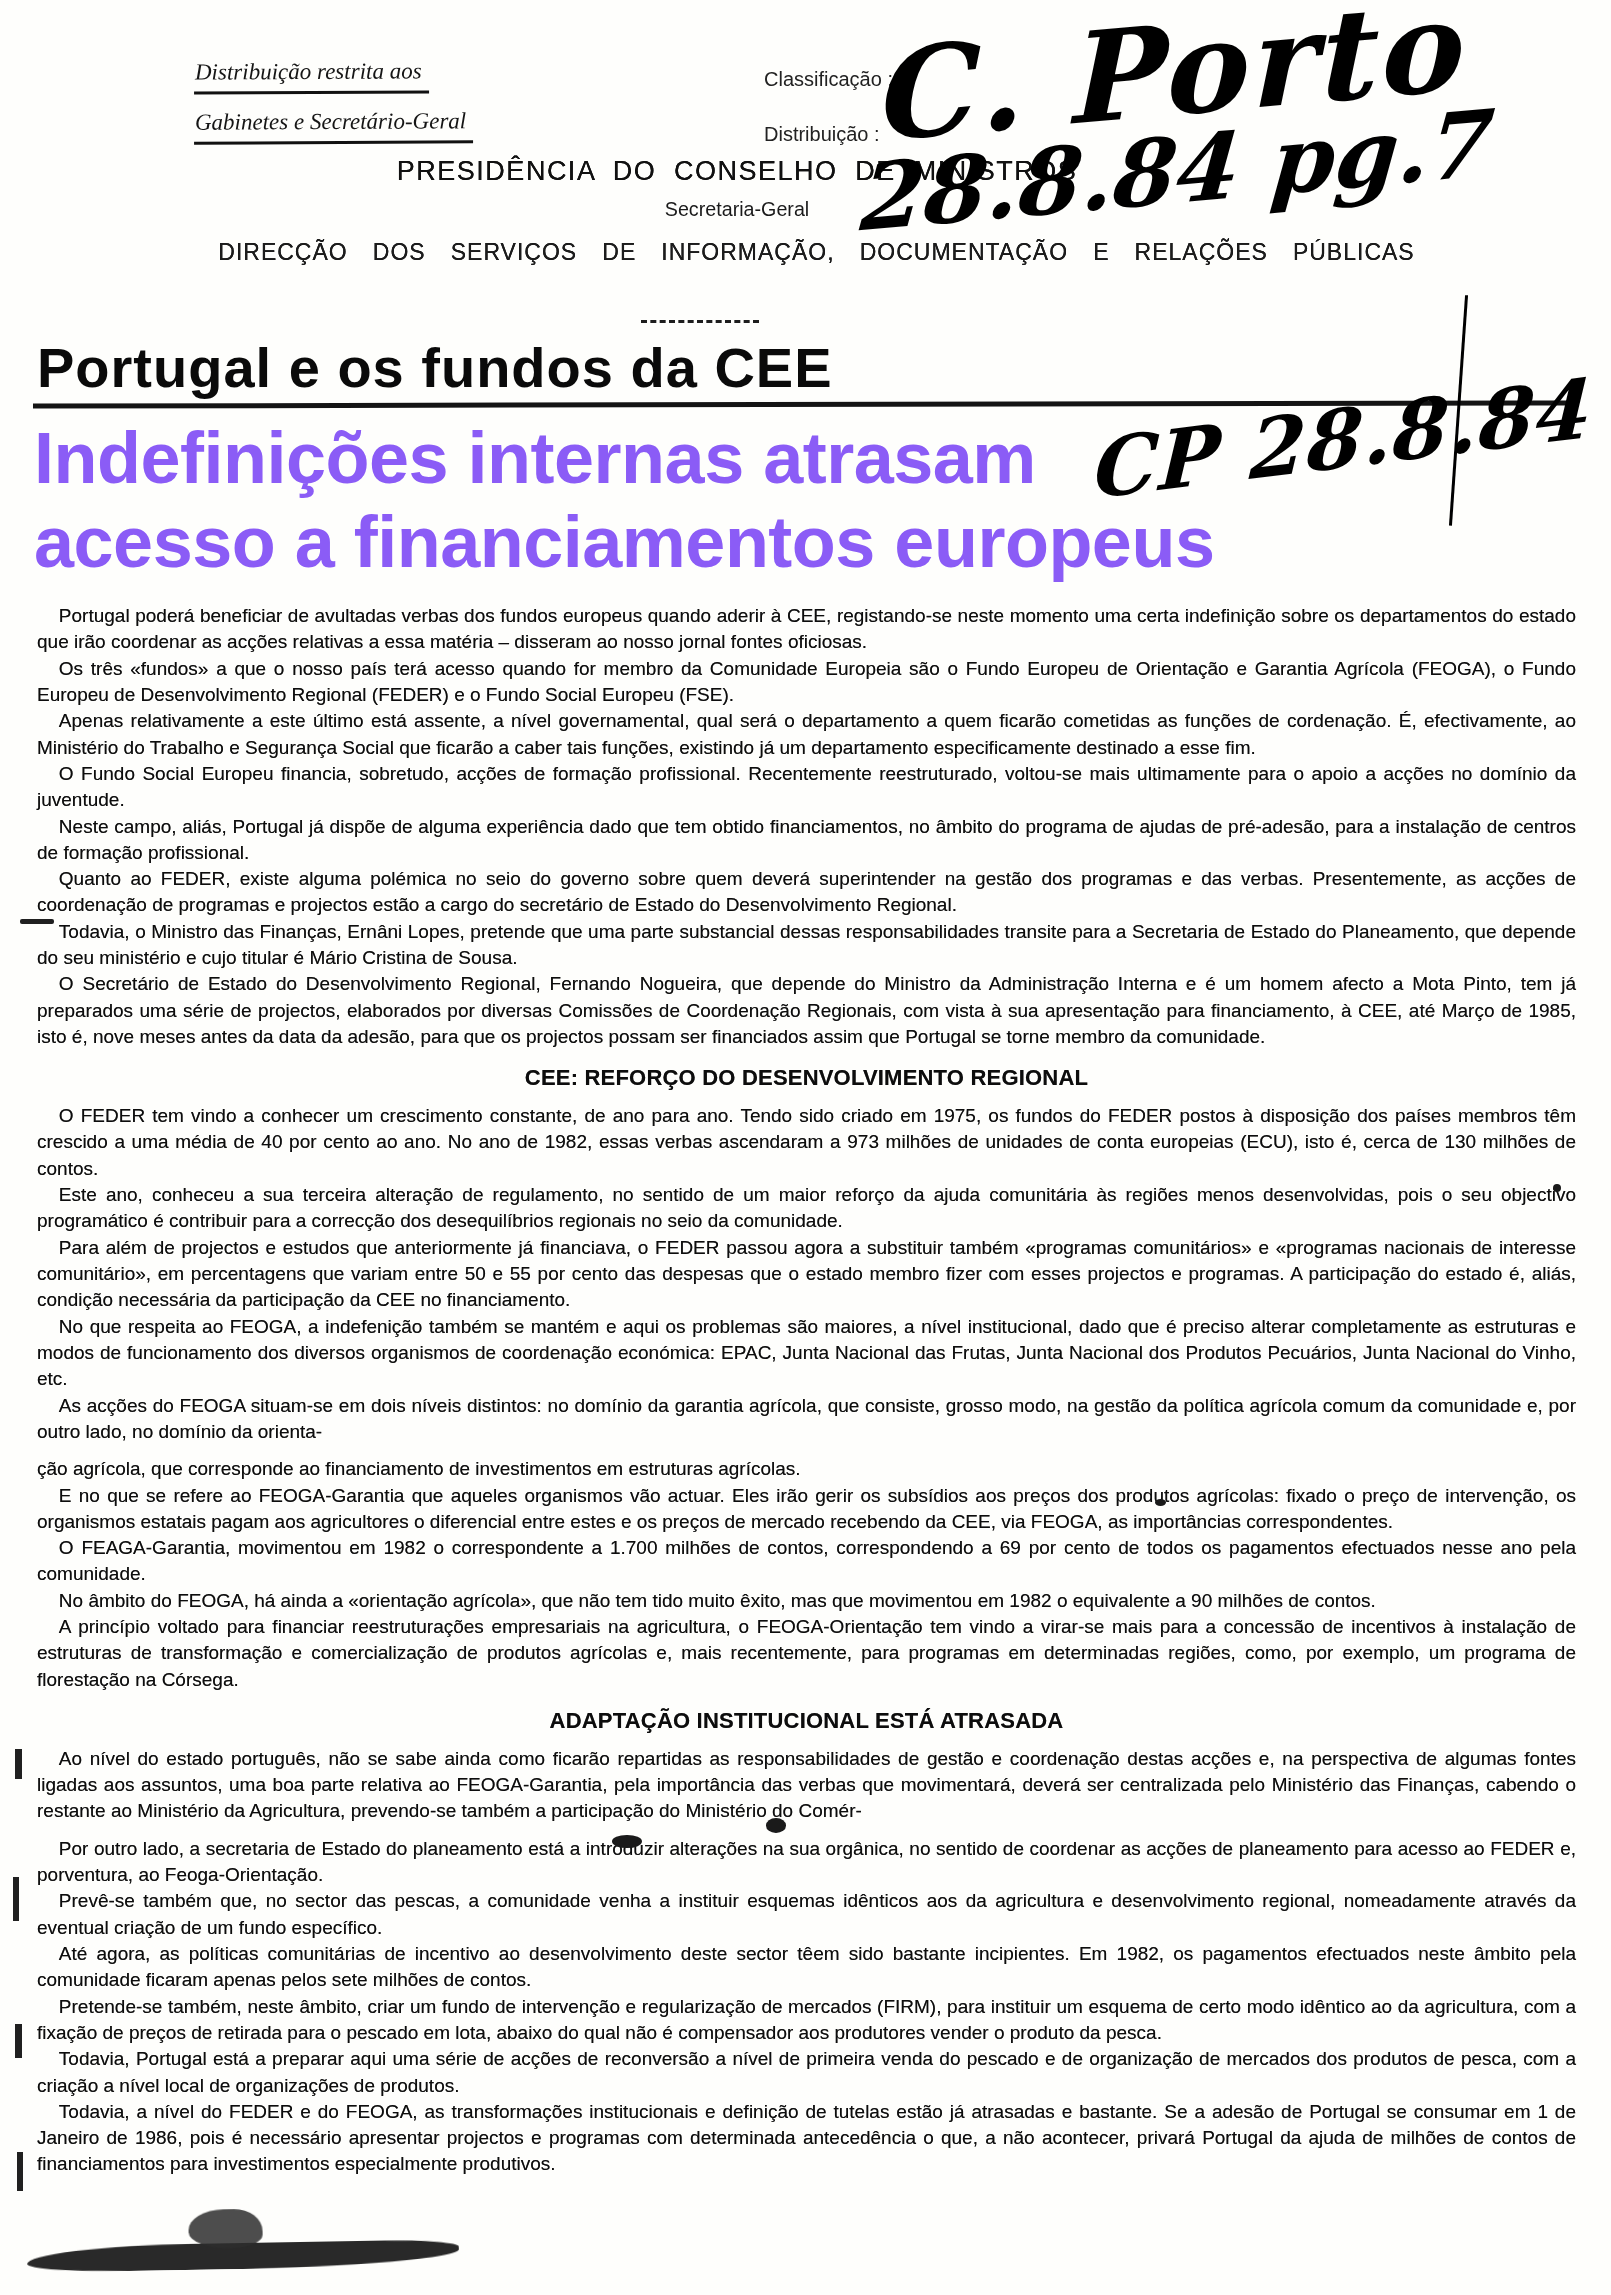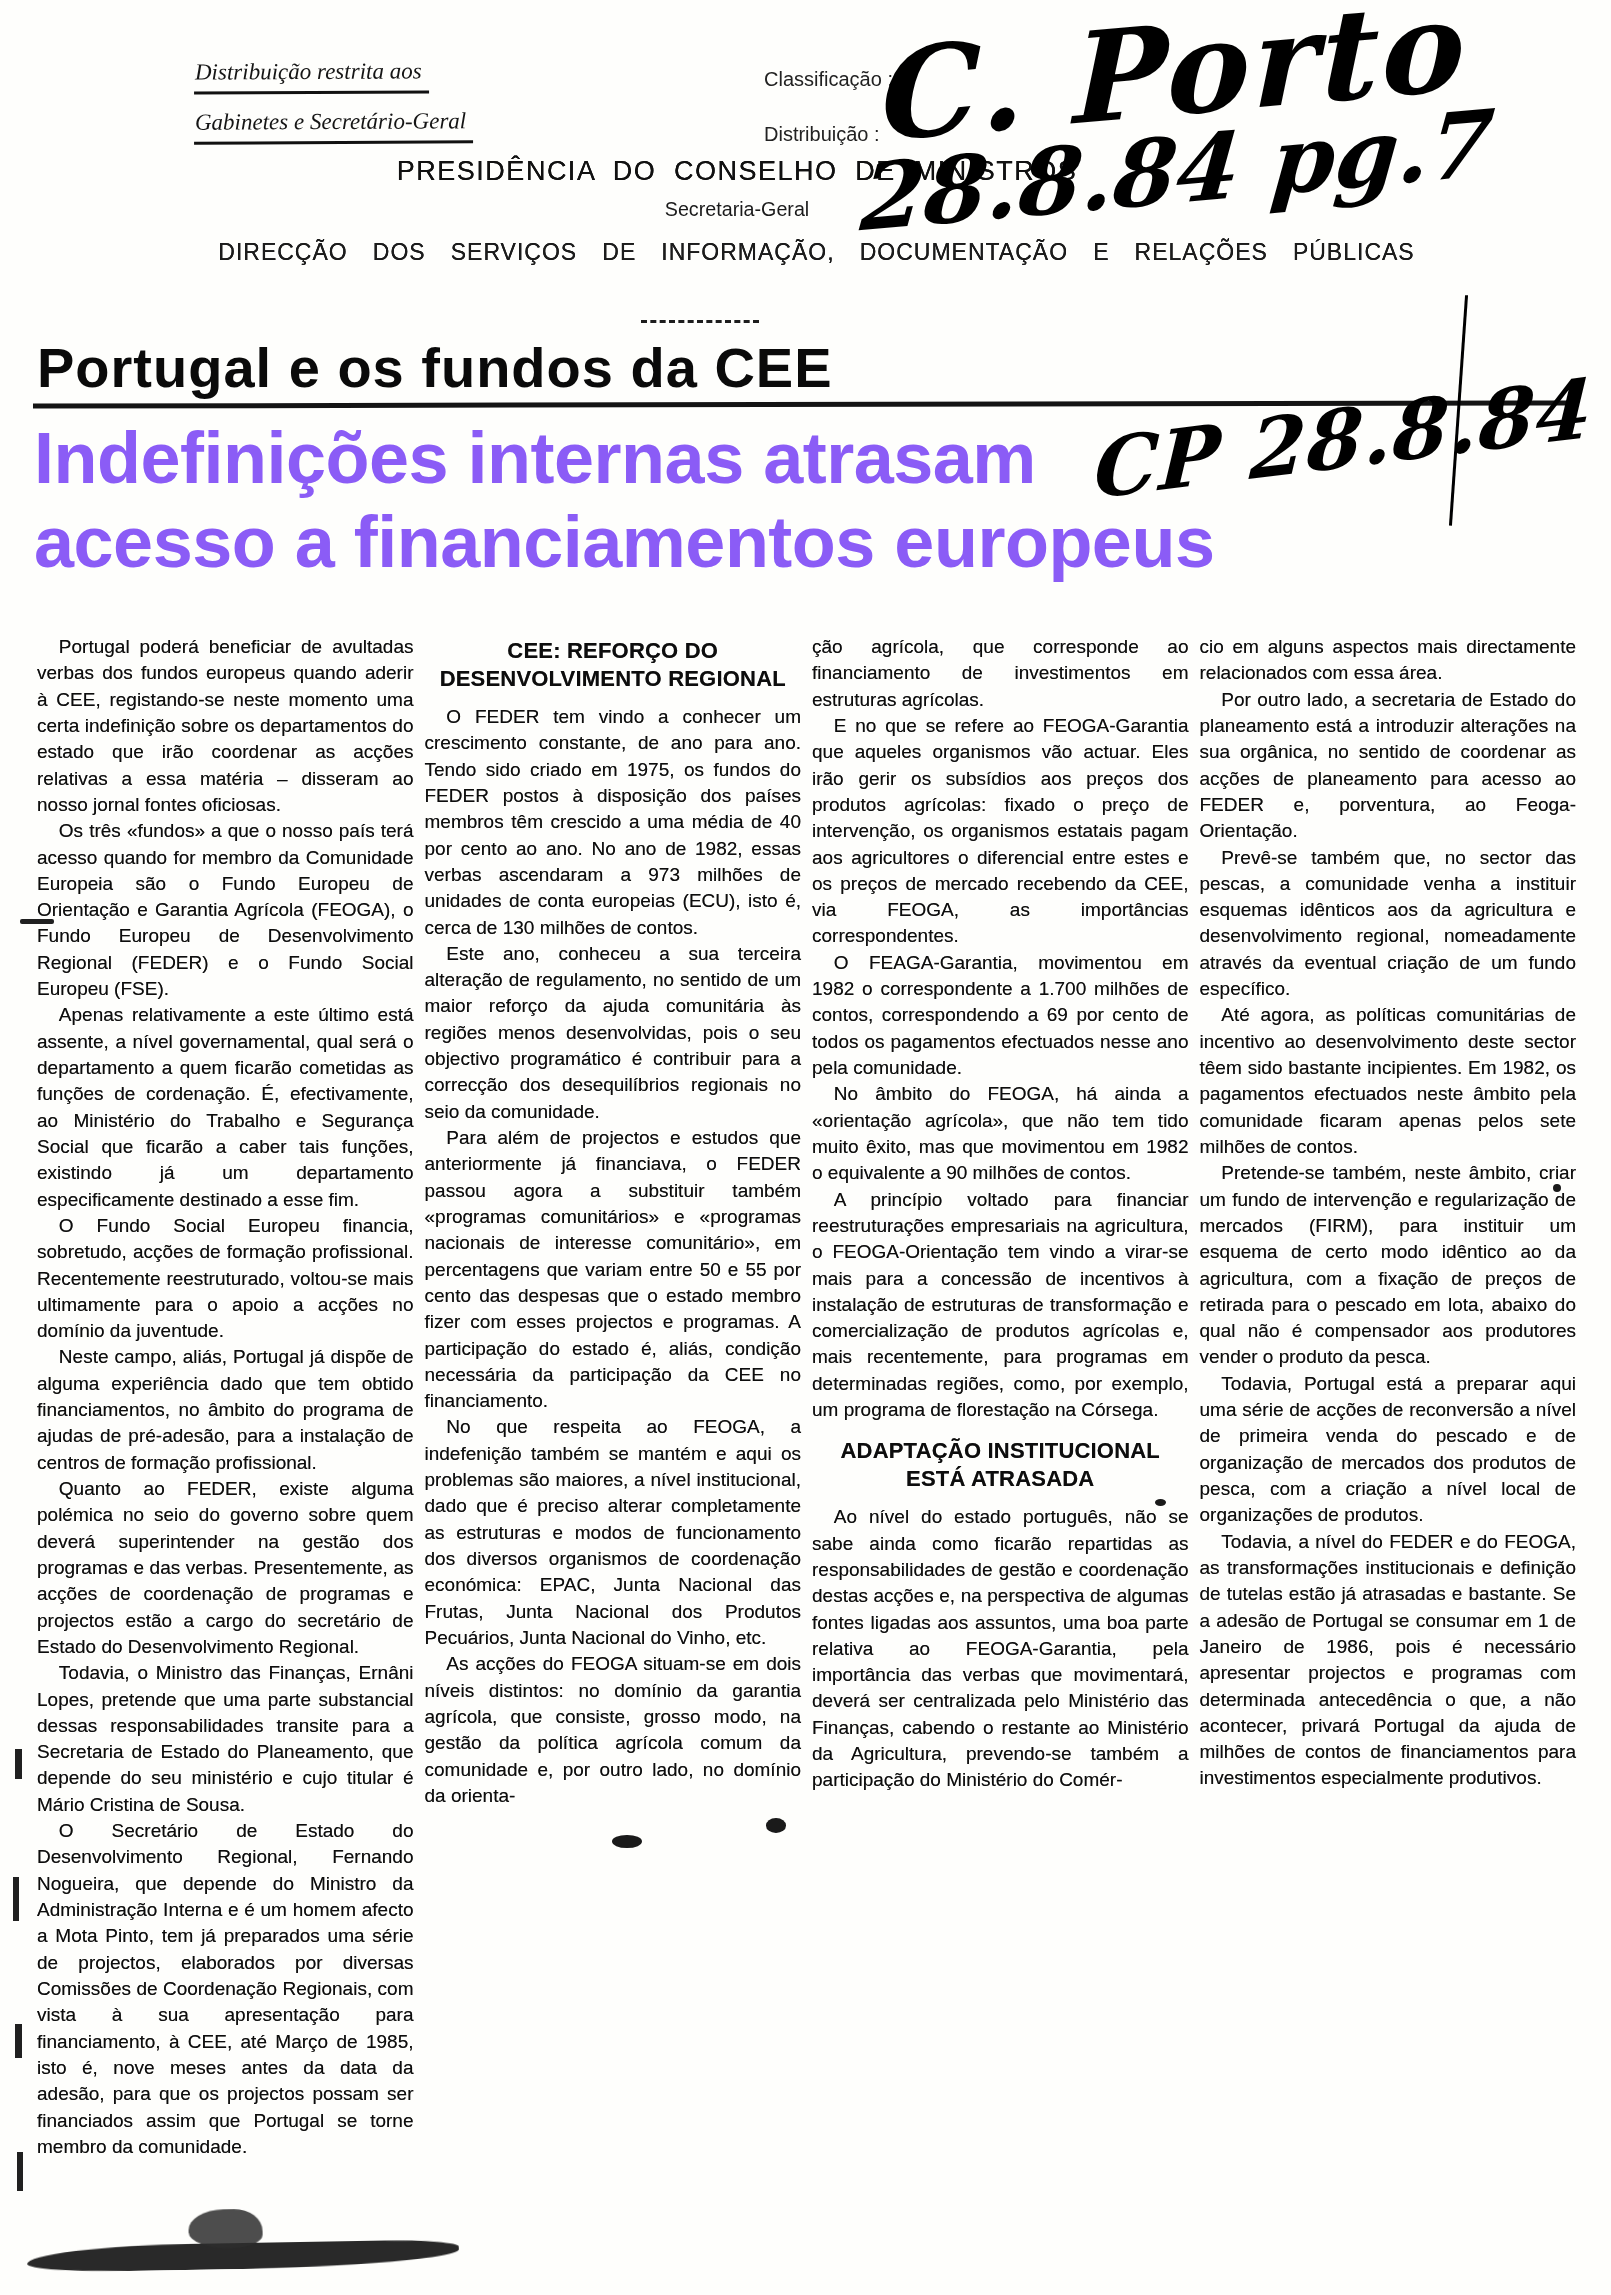--- a/index.html
+++ b/index.html
@@ -51,22 +51,22 @@
     letter-spacing:1px; color:#0a0a0a;
   }
   .kicker-rule { position:absolute; left:33px; top:402px; width:1534px; height:5.4px; background:#141414; transform:rotate(-0.12deg); }
   .headline {
     position:absolute; left:34px; top:416px; width:1543px;
     font-size:72px; font-weight:bold; line-height:1.17; letter-spacing:-0.5px; color:#8b5cf6;
   }
   .headline span { display:block; }
   
   .columns {
-    position:absolute; left:37px; top:634px; width:1539px;
-    display:flex; gap:11px;
+    position:absolute; left:37px; top:603px; width:1539px;
+    display:flex; gap:11px;flex-direction:column;
   }
   .col {
     flex:1 1 0; text-align:justify; font-size:19px; line-height:1.385; color:#0d0d0d;
     text-shadow:0 0 0.5px rgba(0,0,0,.55);
   }
   .col p.body-p { margin:0; text-indent:1.15em; }
   .col p.body-p.cont { text-indent:0; }
   .col h3.subhead {
     font-size:22px; font-weight:bold; line-height:1.28; text-align:center;
     margin:13.8px 0 10.8px 0; letter-spacing:0.2px;
@@ -141,21 +141,20 @@
     <div class="col">
         <p class="body-p cont">ção agrícola, que corresponde ao financiamento de investimentos em estruturas agrícolas.</p>
         <p class="body-p">E no que se refere ao FEOGA-Garantia que aqueles organismos vão actuar. Eles irão gerir os subsídios aos preços dos produtos agrícolas: fixado o preço de intervenção, os organismos estatais pagam aos agricultores o diferencial entre estes e os preços de mercado recebendo da CEE, via FEOGA, as importâncias correspondentes.</p>
         <p class="body-p">O FEAGA-Garantia, movimentou em 1982 o correspondente a 1.700 milhões de contos, correspondendo a 69 por cento de todos os pagamentos efectuados nesse ano pela comunidade.</p>
         <p class="body-p">No âmbito do FEOGA, há ainda a «orientação agrícola», que não tem tido muito êxito, mas que movimentou em 1982 o equivalente a 90 milhões de contos.</p>
         <p class="body-p">A princípio voltado para financiar reestruturações empresariais na agricultura, o FEOGA-Orientação tem vindo a virar-se mais para a concessão de incentivos à instalação de estruturas de transformação e comercialização de produtos agrícolas e, mais recentemente, para programas em determinadas regiões, como, por exemplo, um programa de florestação na Córsega.</p>
         <h3 class="subhead">ADAPTAÇÃO INSTITUCIONAL ESTÁ ATRASADA</h3>
         <p class="body-p">Ao nível do estado português, não se sabe ainda como ficarão repartidas as responsabilidades de gestão e coordenação destas acções e, na perspectiva de algumas fontes ligadas aos assuntos, uma boa parte relativa ao FEOGA-Garantia, pela importância das verbas que movimentará, deverá ser centralizada pelo Ministério das Finanças, cabendo o restante ao Ministério da Agricultura, prevendo-se também a participação do Ministério do Comér-</p>
       </div>
     <div class="col">
-        <p class="body-p cont">cio em alguns aspectos mais directamente relacionados com essa área.</p>
         <p class="body-p">Por outro lado, a secretaria de Estado do planeamento está a introduzir alterações na sua orgânica, no sentido de coordenar as acções de planeamento para acesso ao FEDER e, porventura, ao Feoga-Orientação.</p>
         <p class="body-p">Prevê-se também que, no sector das pescas, a comunidade venha a instituir esquemas idênticos aos da agricultura e desenvolvimento regional, nomeadamente através da eventual criação de um fundo específico.</p>
         <p class="body-p">Até agora, as políticas comunitárias de incentivo ao desenvolvimento deste sector têem sido bastante incipientes. Em 1982, os pagamentos efectuados neste âmbito pela comunidade ficaram apenas pelos sete milhões de contos.</p>
         <p class="body-p">Pretende-se também, neste âmbito, criar um fundo de intervenção e regularização de mercados (FIRM), para instituir um esquema de certo modo idêntico ao da agricultura, com a fixação de preços de retirada para o pescado em lota, abaixo do qual não é compensador aos produtores vender o produto da pesca.</p>
         <p class="body-p">Todavia, Portugal está a preparar aqui uma série de acções de reconversão a nível de primeira venda do pescado e de organização de mercados dos produtos de pesca, com a criação a nível local de organizações de produtos.</p>
         <p class="body-p">Todavia, a nível do FEDER e do FEOGA, as transformações institucionais e definição de tutelas estão já atrasadas e bastante. Se a adesão de Portugal se consumar em 1 de Janeiro de 1986, pois é necessário apresentar projectos e programas com determinada antecedência o que, a não acontecer, privará Portugal da ajuda de milhões de contos de financiamentos para investimentos especialmente produtivos.</p>
       </div>
   </div>
 
   <div class="smudge-bottom"></div>

